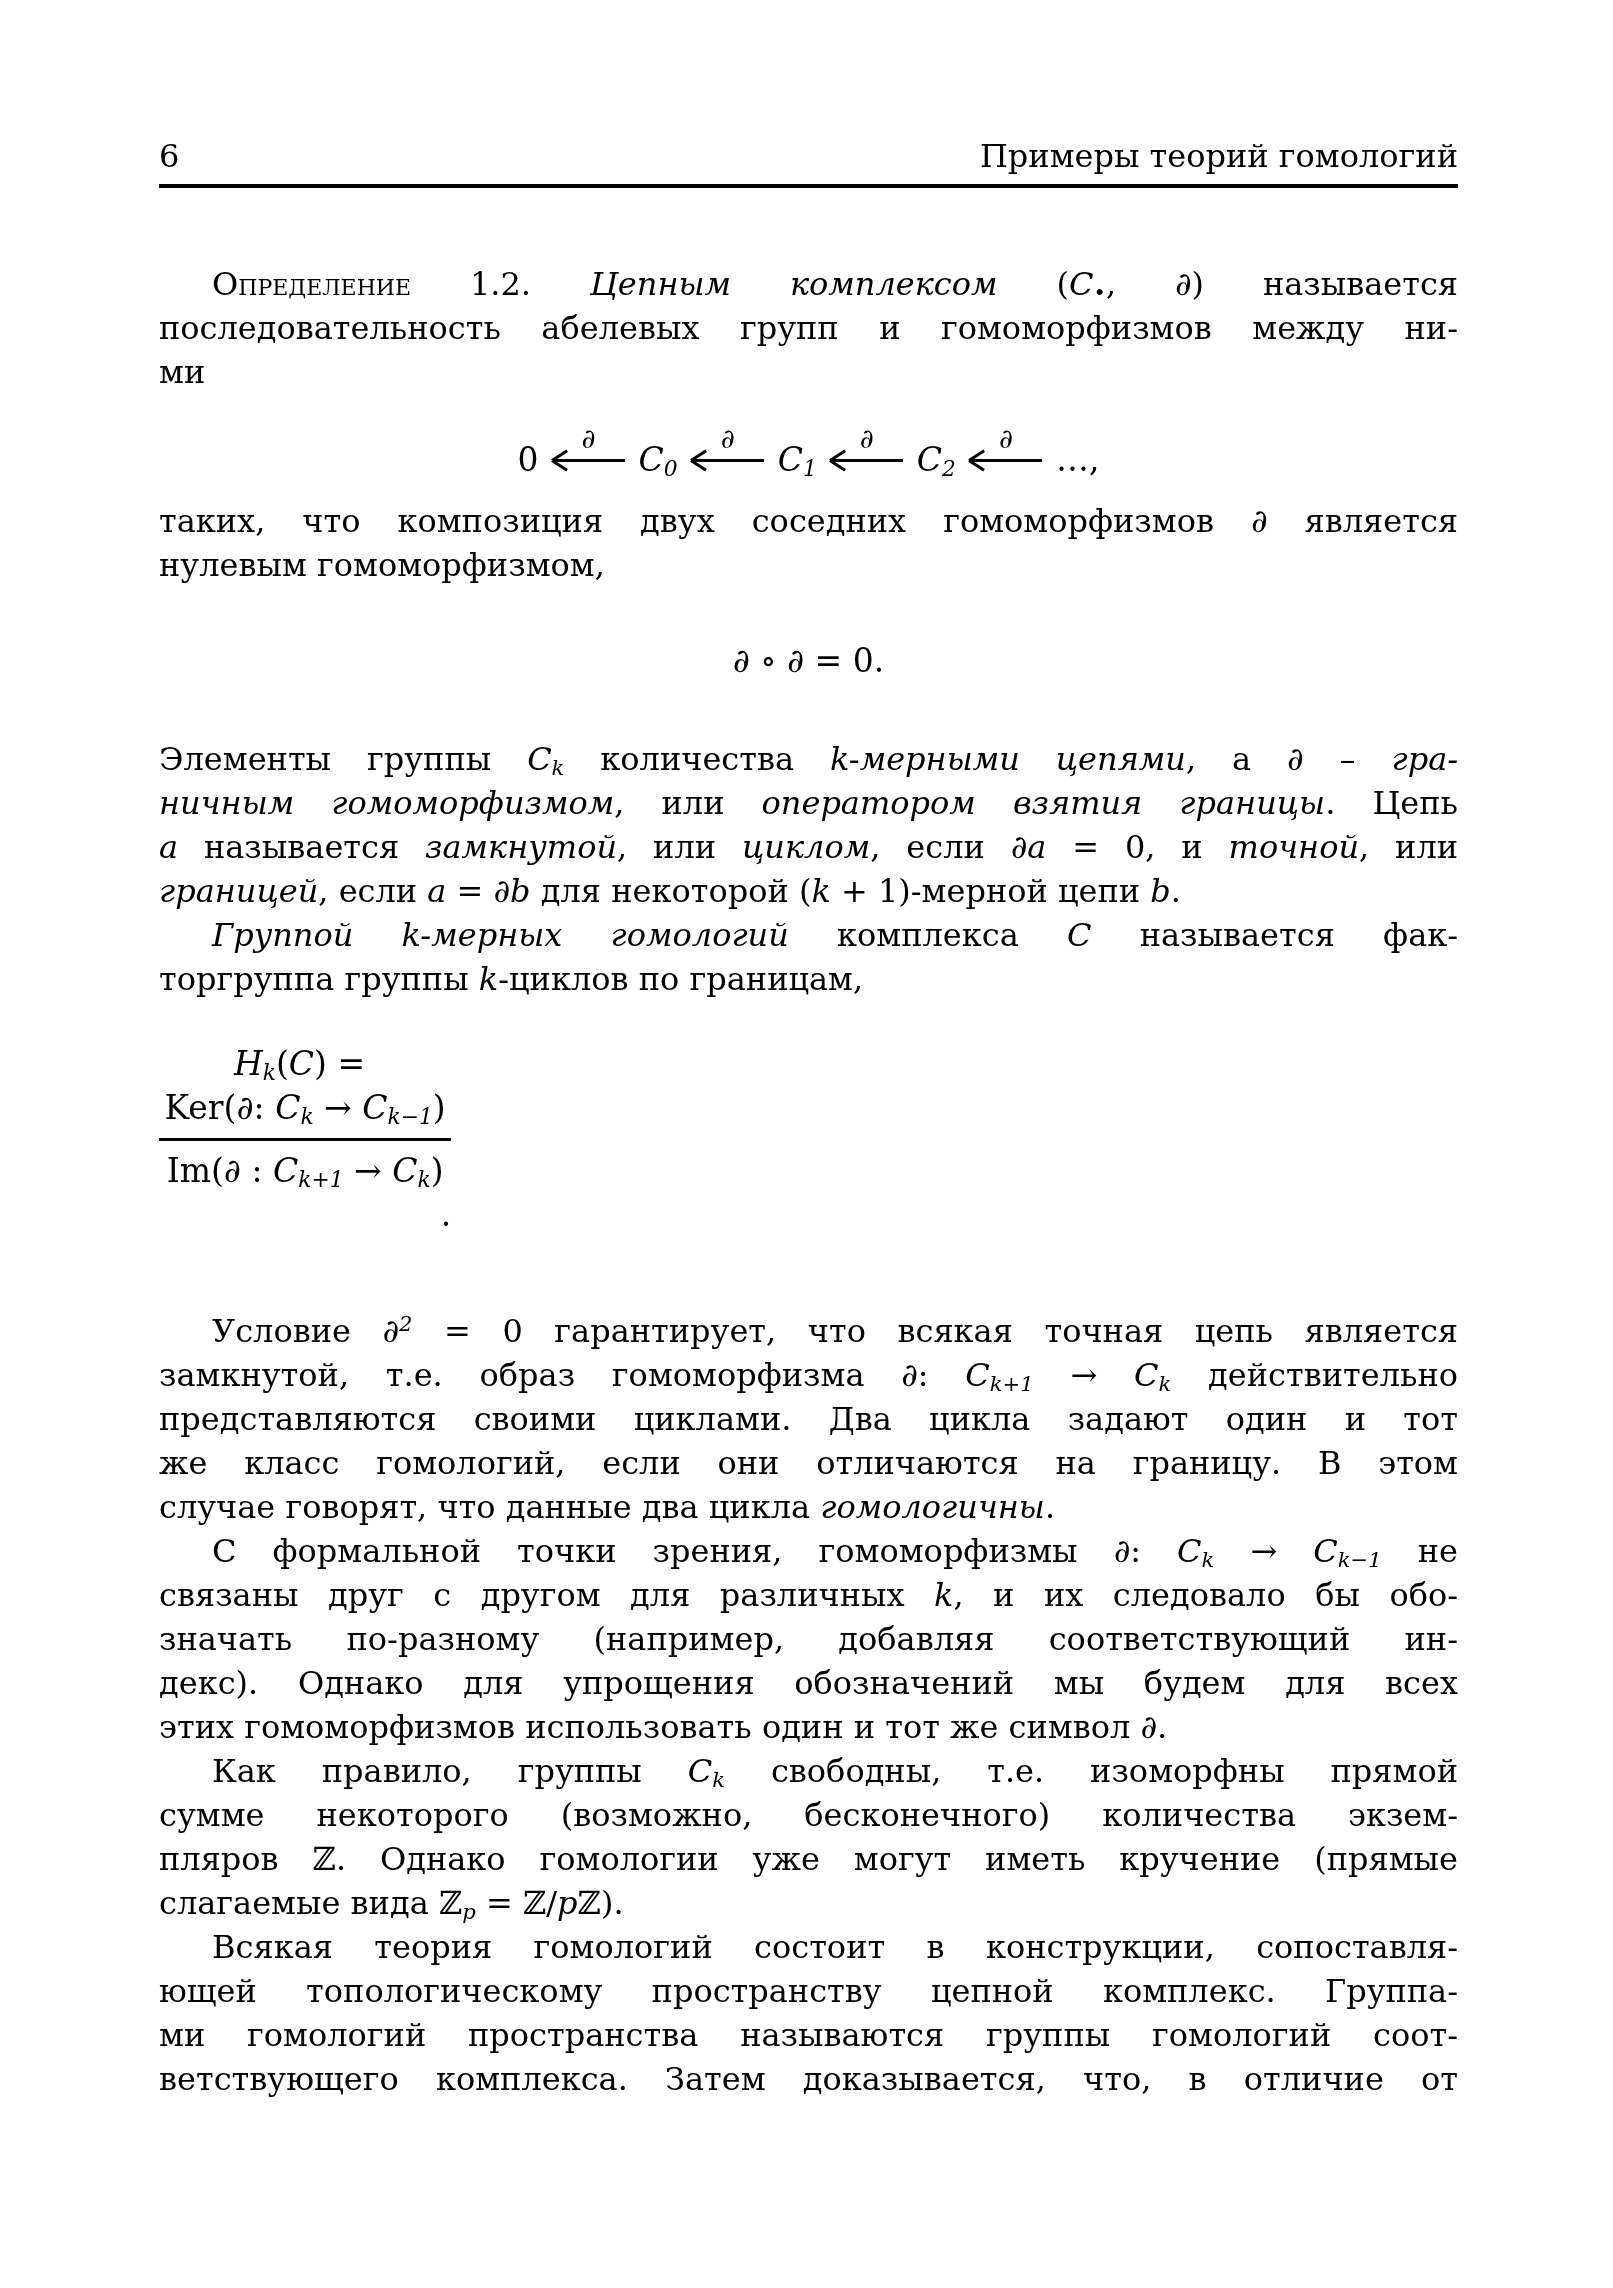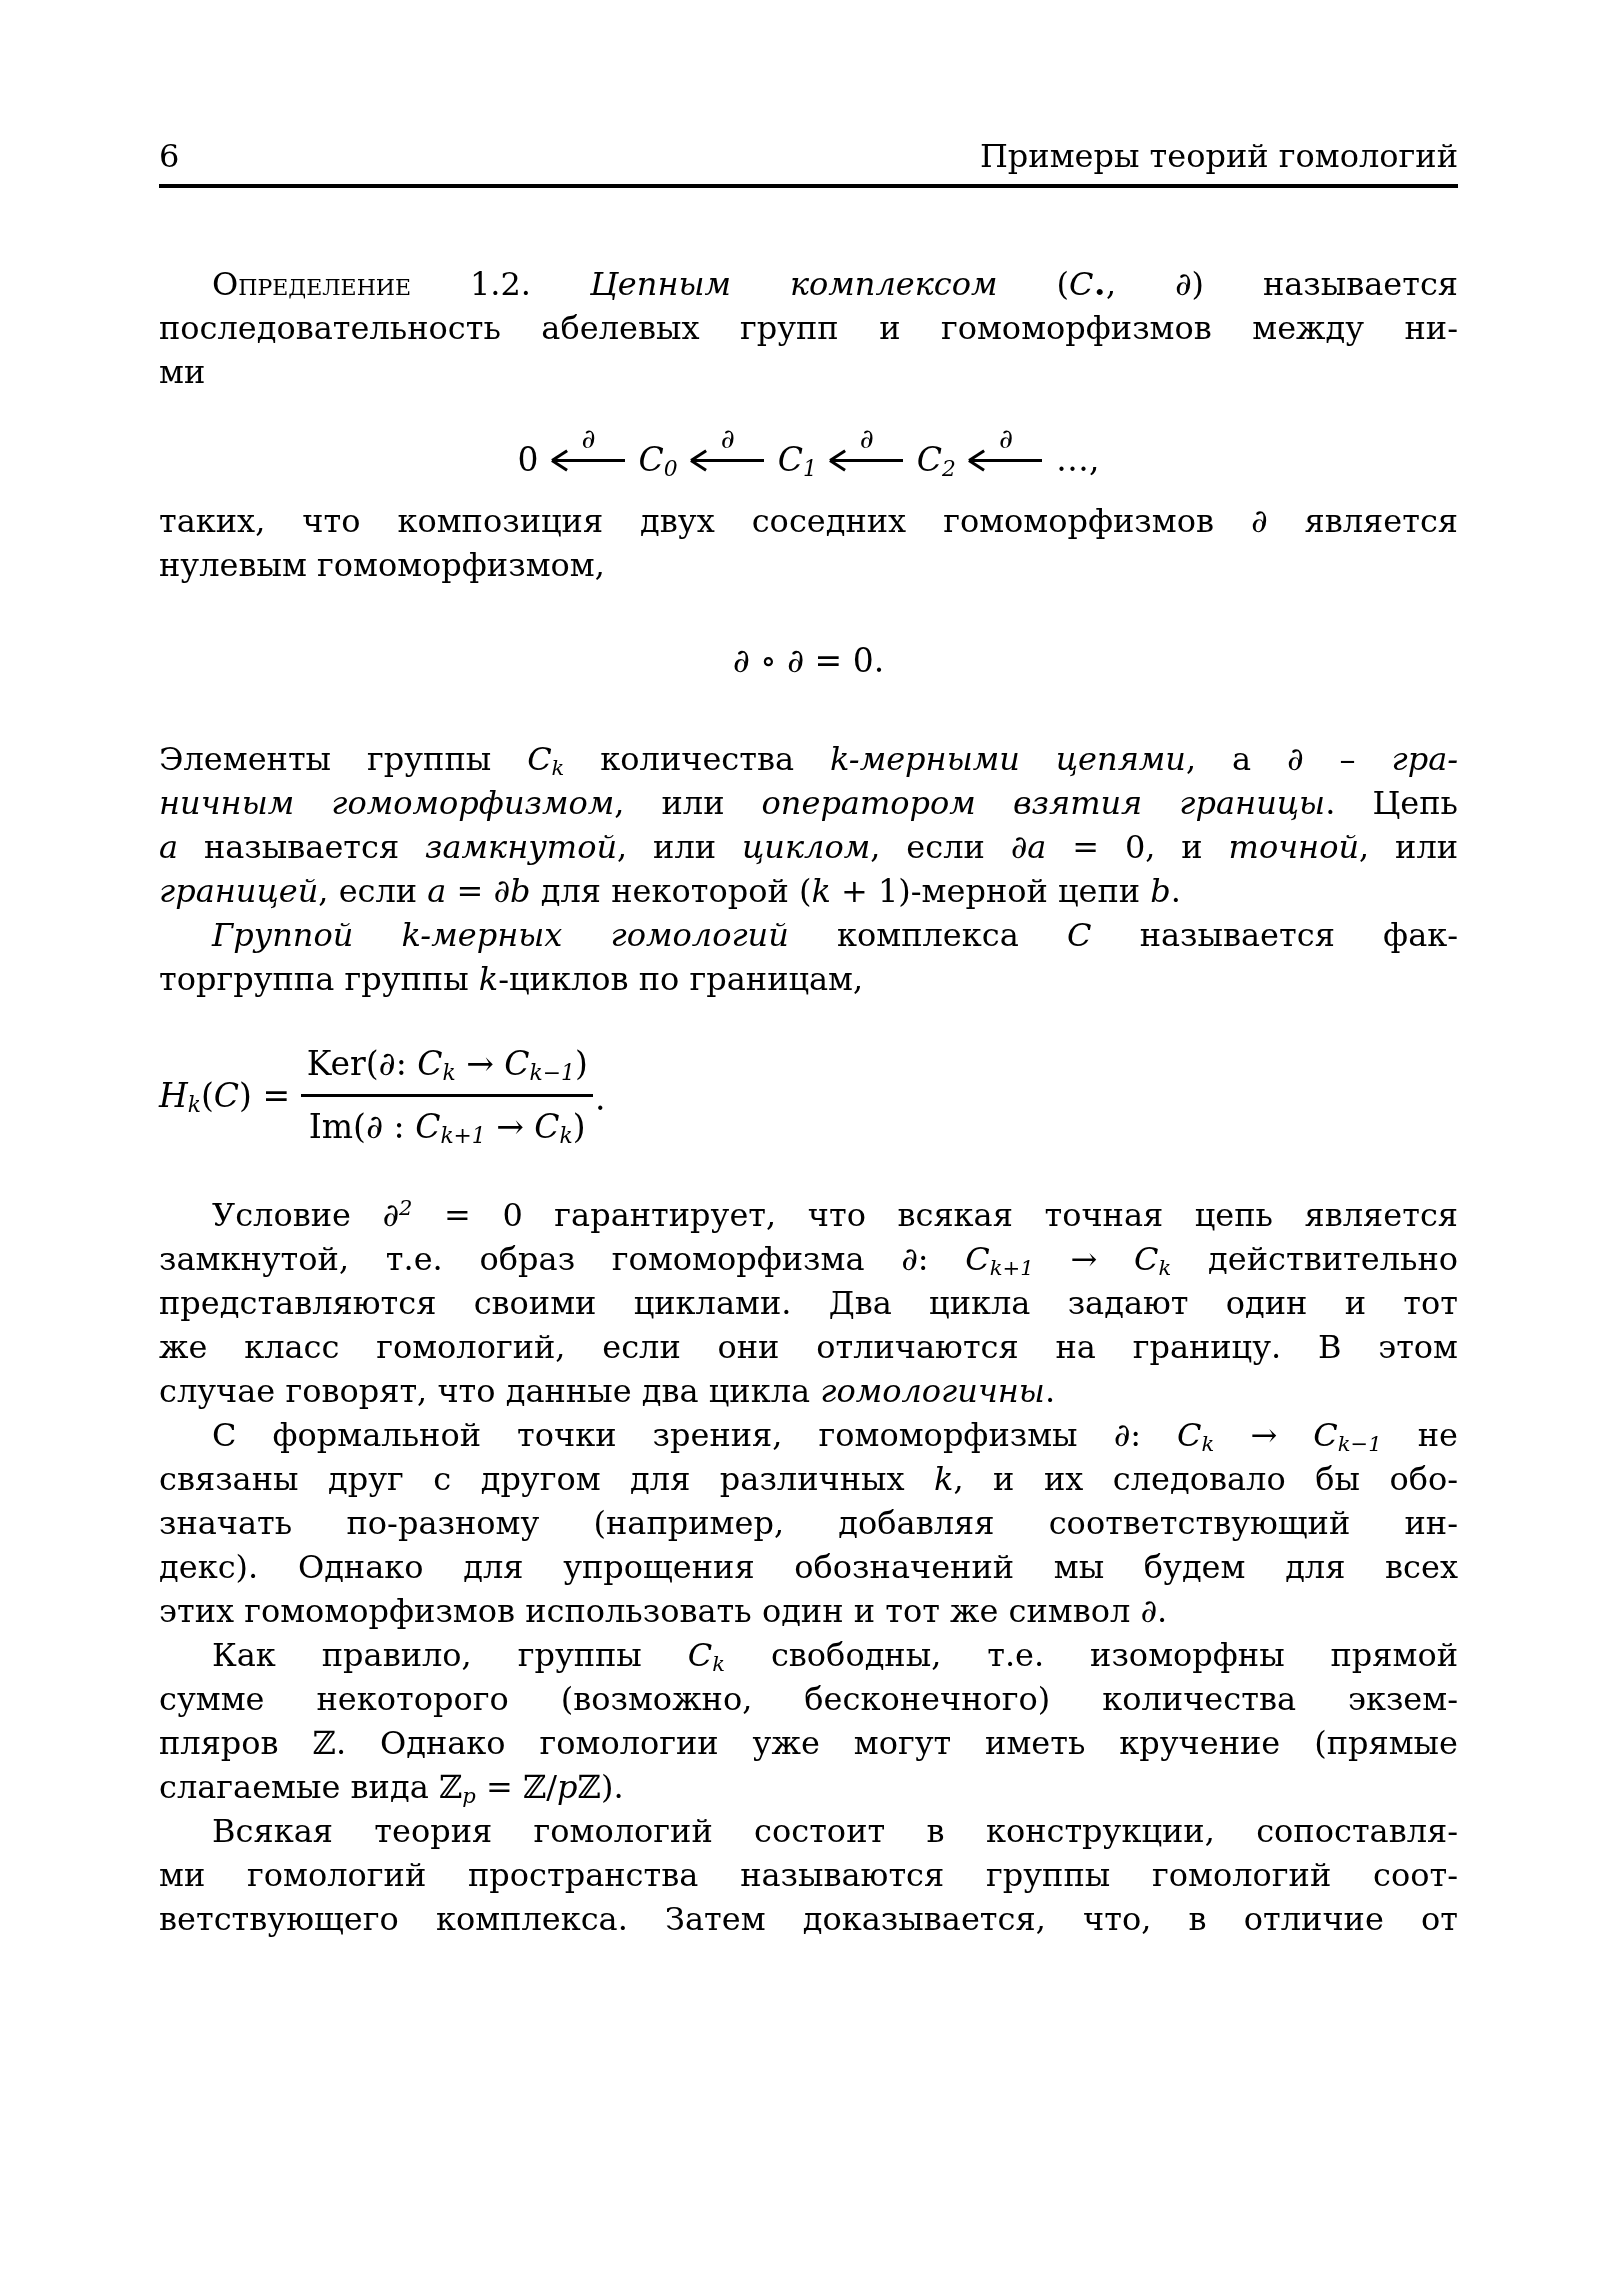--- a/index.html
+++ b/index.html
@@ -21,21 +21,21 @@
   .formula.chain{padding-top:39px;}
   .chain-row{white-space:nowrap;}
   .m-arrow{display:inline-block;position:relative;width:72px;height:2.8px;background:#000;
            margin:0 14px;vertical-align:9.2px;}
   .m-arrow::before,.m-arrow::after{content:"";position:absolute;left:-0.9px;width:17.5px;height:2.8px;
            background:#000;transform-origin:left center;}
   .m-arrow::before{top:0;transform:rotate(-33deg);}
   .m-arrow::after{top:0;transform:rotate(33deg);}
   .m-arrow-label{position:absolute;left:50%;transform:translateX(-50%);top:-42px;
            font-size:27px;font-style:italic;background:transparent;height:auto;width:auto;}
-  .frac-wrap{display:inline-flex;align-items:center;}
+  .frac-wrap{display:inline-flex;align-items:center;flex-direction:column;}
   .frac-lhs{margin-right:11px;}
   .frac{display:inline-flex;flex-direction:column;align-items:center;}
   .frac-num{padding:0 5.5px 8.3px;}
   .frac-bar{align-self:stretch;height:2.8px;background:#000;}
   .frac-den{padding:8.3px 5.5px 0;}
   .frac-tail{align-self:flex-end;margin-bottom:28px;margin-left:1.8px;}
 </style>
 </head>
 <body>
 
@@ -84,18 +84,19 @@
           <div class="line"><span>значать по-разному (например, добавляя соответствующий ин-</span></div>
           <div class="line"><span>декс). Однако для упрощения обозначений мы будем для всех</span></div>
           <div class="line lastline"><span>этих гомоморфизмов использовать один и тот же символ </span><span class="it">∂</span><span>.</span></div>
         </div><div class="para">
           <div class="line indent"><span>Как правило, группы </span><span class="it">C<sub>k</sub></span><span> свободны, т.е. изоморфны прямой</span></div>
           <div class="line"><span>сумме некоторого (возможно, бесконечного) количества экзем-</span></div>
           <div class="line"><span>пляров ℤ. Однако гомологии уже могут иметь кручение (прямые</span></div>
           <div class="line lastline"><span>слагаемые вида </span><span>ℤ<sub>p</sub></span><span> = ℤ/</span><span class="it">p</span><span>ℤ).</span></div>
         </div><div class="para">
           <div class="line indent"><span>Всякая теория гомологий состоит в конструкции, сопоставля-</span></div>
+          <div class="line"><span>ющей топологическому пространству цепной комплекс. Группа-</span></div>
           <div class="line"><span>ми гомологий пространства называются группы гомологий соот-</span></div>
           <div class="line"><span>ветствующего комплекса. Затем доказывается, что, в отличие от</span></div>
         </div></div>
   </div>
 </div>
 
 
 </body></html>

